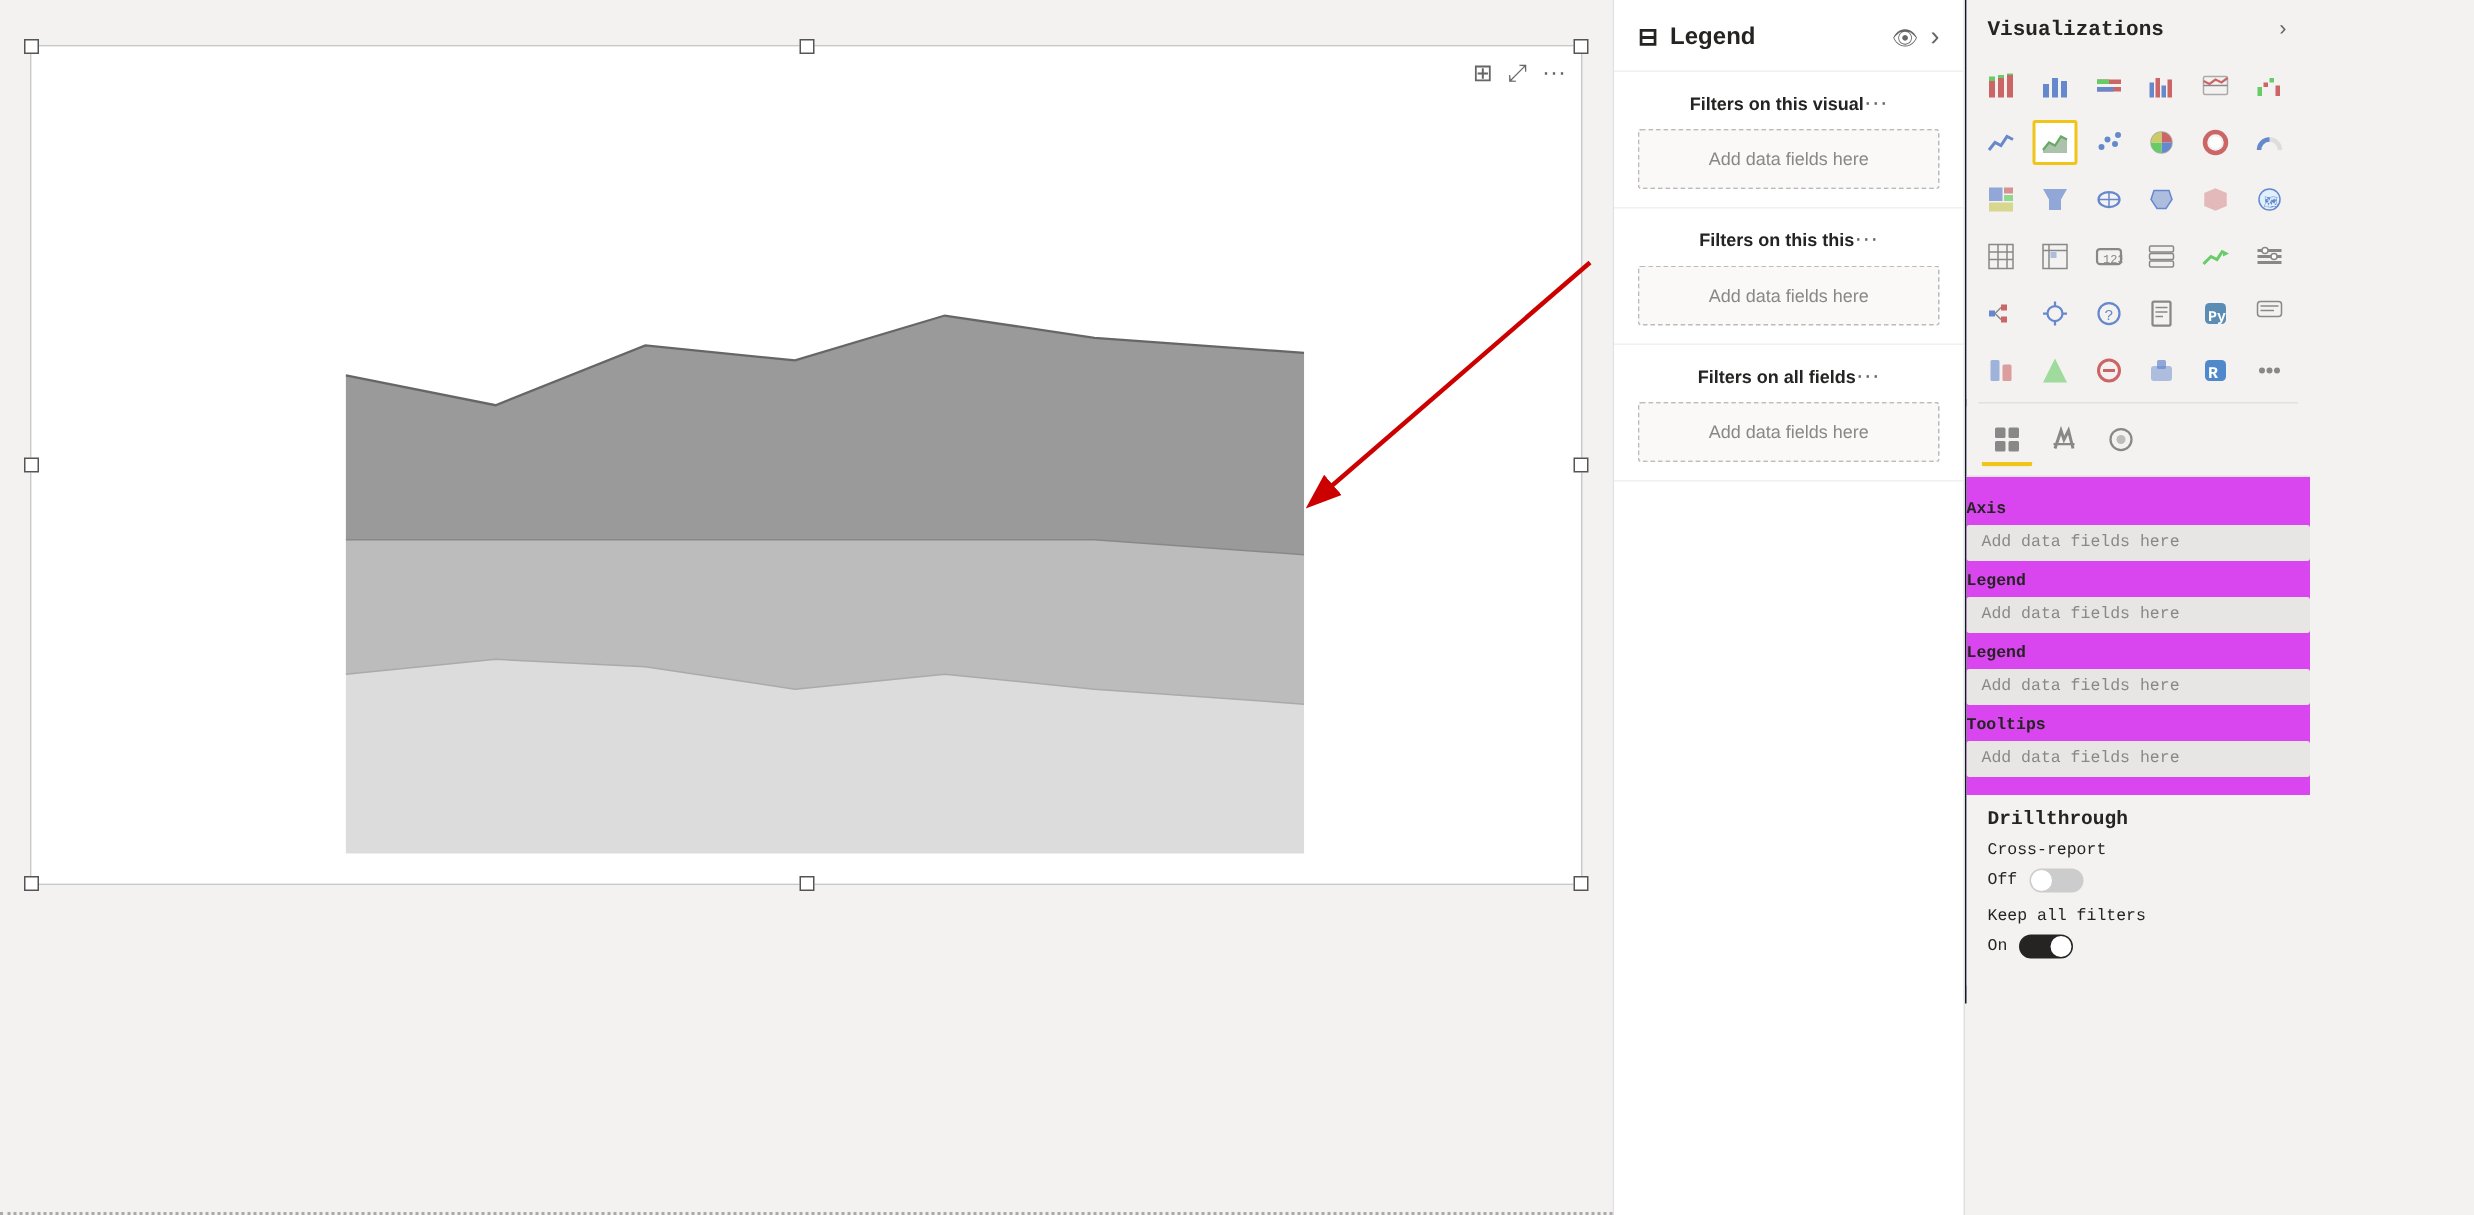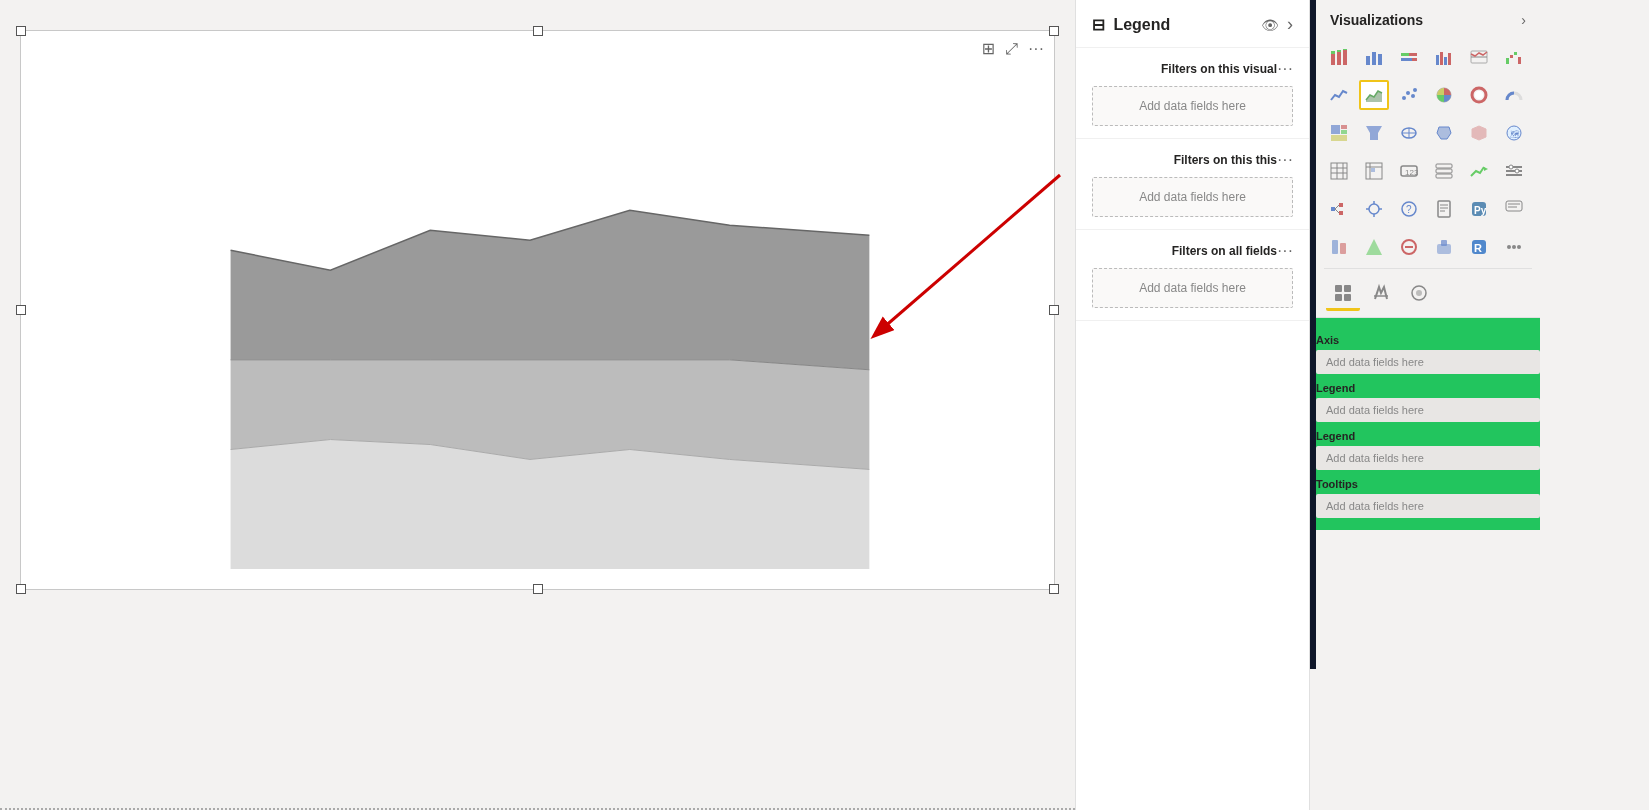--- a/index.html
+++ b/index.html
@@ -129,21 +129,21 @@
       align-items: center;
     }
 
     .filter-section {
       padding: 12px 16px;
       border-bottom: 1px solid #f0f0f0;
     }
 
     .filter-section-header {
       display: flex;
-      justify-content: flex-end;
+      justify-content: center;
       align-items: center;
       margin-bottom: 8px;
     }
 
     .filter-section-label {
       font-size: 12px;
       font-weight: 600;
       color: #252423;
     }
 
@@ -162,24 +162,25 @@
       color: #888;
       background: #faf9f8;
       cursor: pointer;
     }
 
     
     .viz-panel {
       flex: 0 0 230px;
       height: 669px;
       background: #f3f2f1;
-      border-left: 6px solid #0f172a;
+      border-left: 1px solid #0f172a;
       display: flex;
       flex-direction: column;
       overflow-y: auto;
+      font-family: Liberation Mono, monospace;
     }
 
     .viz-panel-header {
       display: flex;
       justify-content: space-between;
       align-items: center;
       padding: 12px 14px 10px;
       background: #f3f2f1;
     }
 
@@ -245,21 +246,21 @@
       border-bottom: 3px solid transparent;
     }
 
     .viz-tab-icon.active {
       border-bottom: 3px solid #f0c419;
     }
 
     
     .fields-section {
       padding: 8px 0;
-      background: #22c55e;
+      background: #d946ef;
     }
 
     .field-label {
       font-size: 11px;
       font-weight: 600;
       color: #252423;
       margin-bottom: 4px;
       margin-top: 8px;
     }
 
@@ -755,13 +756,32 @@
     <div class="field-add-box">
       <span>Add data fields here</span>
     </div>
 
     <div class="field-label">Tooltips</div>
     <div class="field-add-box">
       <span>Add data fields here</span>
     </div>
   </div>
 
+  <div class="drillthrough-section">
+    <div class="drillthrough-title">Drillthrough</div>
+
+    <div class="drillthrough-label">Cross-report</div>
+    <div class="toggle-row">
+      <span class="toggle-text">Off</span>
+      <div class="toggle-switch">
+        <div class="toggle-knob"></div>
+      </div>
+    </div>
+
+    <div class="drillthrough-label">Keep all filters</div>
+    <div class="toggle-row">
+      <span class="toggle-text">On</span>
+      <div class="toggle-switch on">
+        <div class="toggle-knob"></div>
+      </div>
+    </div>
+  </div>
 </div>
 
 </body></html>

